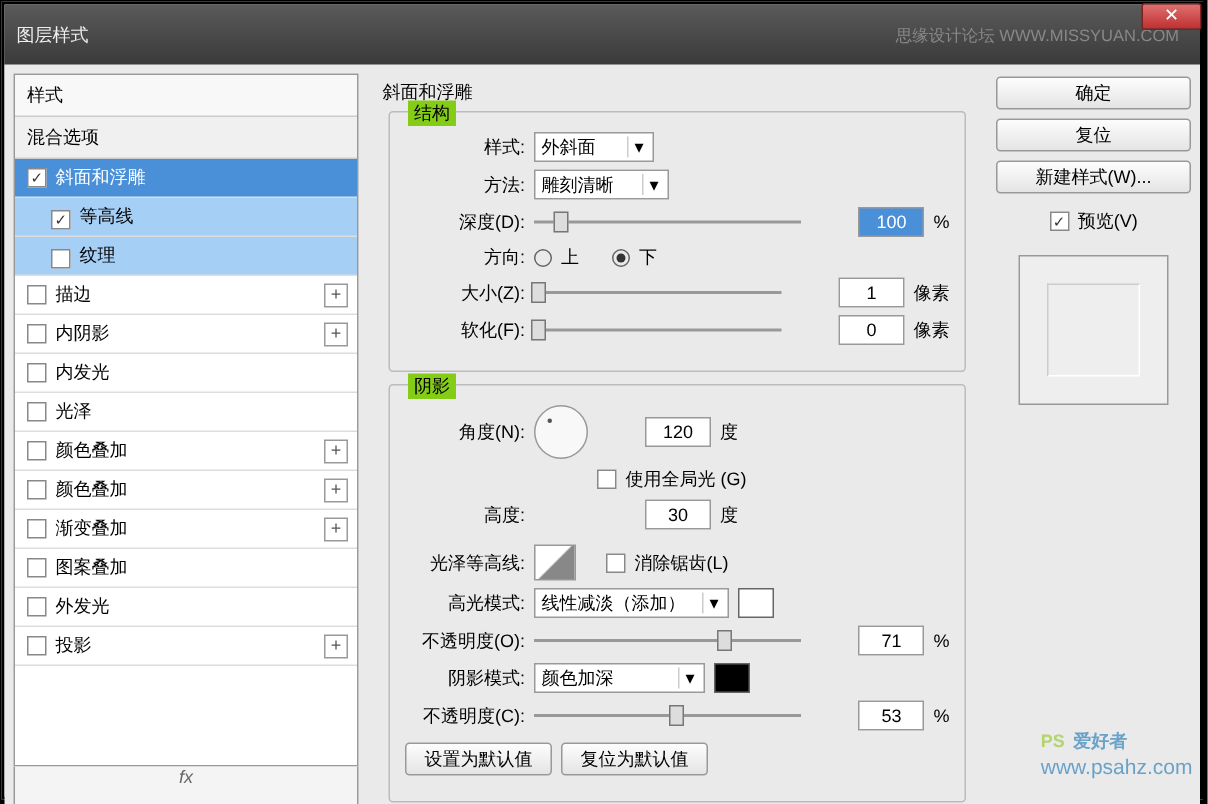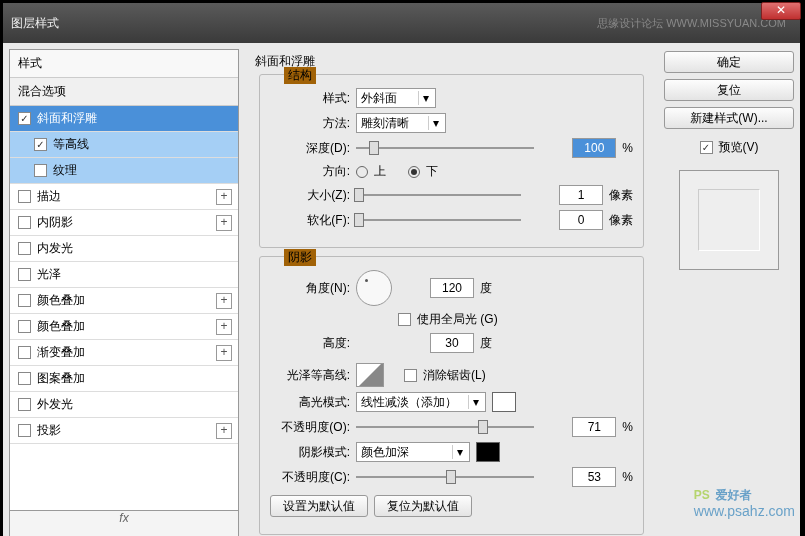--- a/index.html
+++ b/index.html
@@ -9,30 +9,30 @@
 .titlebar .title-text { flex: 1; }
 .titlebar .watermark { color: #888; font-size: 11px; margin-right: 6px; }
 .close-btn { width: 40px; height: 18px; background: linear-gradient(#e07070, #c03030); border: 1px solid #802020; border-radius: 2px; color: #fff; text-align: center; line-height: 15px; font-size: 12px; position: absolute; right: -1px; top: -1px; }
 .dialog-body { display: flex; height: 502px; padding: 6px; gap: 16px; background: #eaeaea; }
 .left-panel { width: 230px; display: flex; flex-direction: column; }
 .styles-list { flex: 1; border: 1px solid #999; background: #fff; }
 .style-header { padding: 5px 8px; border-bottom: 1px solid #ccc; background: #f8f8f8; }
 .blend-header { padding: 5px 8px; border-bottom: 1px solid #ccc; background: #f0f0f0; }
 .style-item { display: flex; align-items: center; padding: 4px 8px; border-bottom: 1px solid #ddd; position: relative; }
 .style-item.selected { background: #4a90d9; color: #fff; }
-.style-item.sub { background: #a5cff5; padding-left: 24px; }
+.style-item.sub { background: #a5cff5; padding-left: 24px; align-items: flex-end; }
 .style-item .chk { width: 13px; height: 13px; border: 1px solid #888; background: #fff; margin-right: 6px; display: inline-flex; align-items: center; justify-content: center; font-size: 10px; color: #333; }
 .style-item .chk.checked::after { content: "✓"; }
 .style-item .plus { position: absolute; right: 6px; width: 16px; height: 16px; border: 1px solid #999; background: #fff; text-align: center; line-height: 13px; font-size: 12px; color: #555; }
 .bottom-bar { height: 28px; border: 1px solid #999; border-top: none; background: #f4f4f4; display: flex; align-items: center; padding: 0 6px; gap: 10px; color: #666; flex-direction: column; }
 .bottom-bar span { font-style: italic; }
 
 .center-panel { flex: 1; padding: 4px; }
 .fieldset { border: 1px solid #bbb; border-radius: 3px; padding: 8px 10px 12px; margin-bottom: 8px; position: relative; }
-.fieldset .legend { position: absolute; top: -8px; left: 24px; background: #a16207; padding: 0 4px; }
+.fieldset .legend { position: absolute; top: -8px; left: 12px; background: #84cc16; padding: 0 4px; }
 .section-label { margin-bottom: 4px; margin-left: -4px; }
 .row { display: flex; align-items: center; margin: 5px 0; gap: 6px; }
 .row .label { width: 80px; text-align: right; }
 .select { height: 20px; border: 1px solid #999; background: #fff; display: flex; align-items: center; padding: 0 4px; position: relative; }
 .select::after { content: "▾"; position: absolute; right: 2px; width: 14px; text-align: center; border-left: 1px solid #ccc; }
 .slider { flex: 1; height: 16px; position: relative; display: flex; align-items: center; }
 .slider-track { flex: 1; height: 2px; background: #999; position: relative; }
 .slider-thumb { position: absolute; width: 10px; height: 14px; background: #ddd; border: 1px solid #777; top: -6px; transform: translateX(-50%); }
 .num-input { width: 44px; height: 20px; border: 1px solid #999; background: #fff; text-align: center; line-height: 18px; margin-left: 32px; }
 .num-input.sel { background: #4a90d9; color: #fff; }

